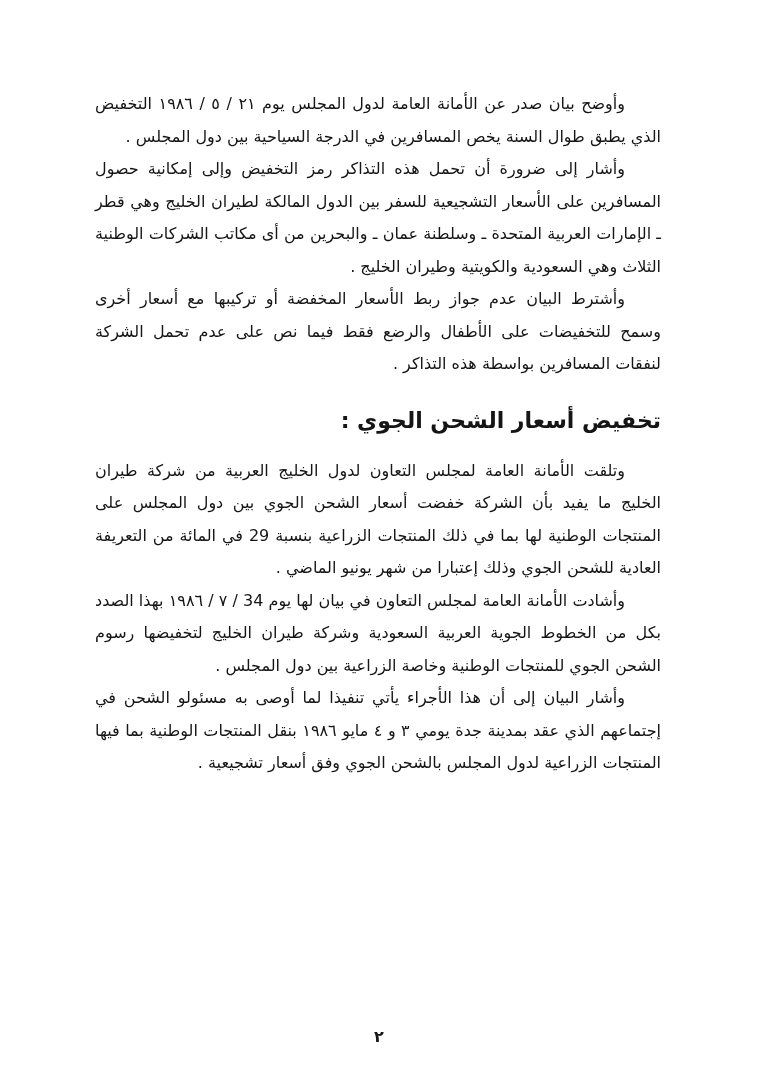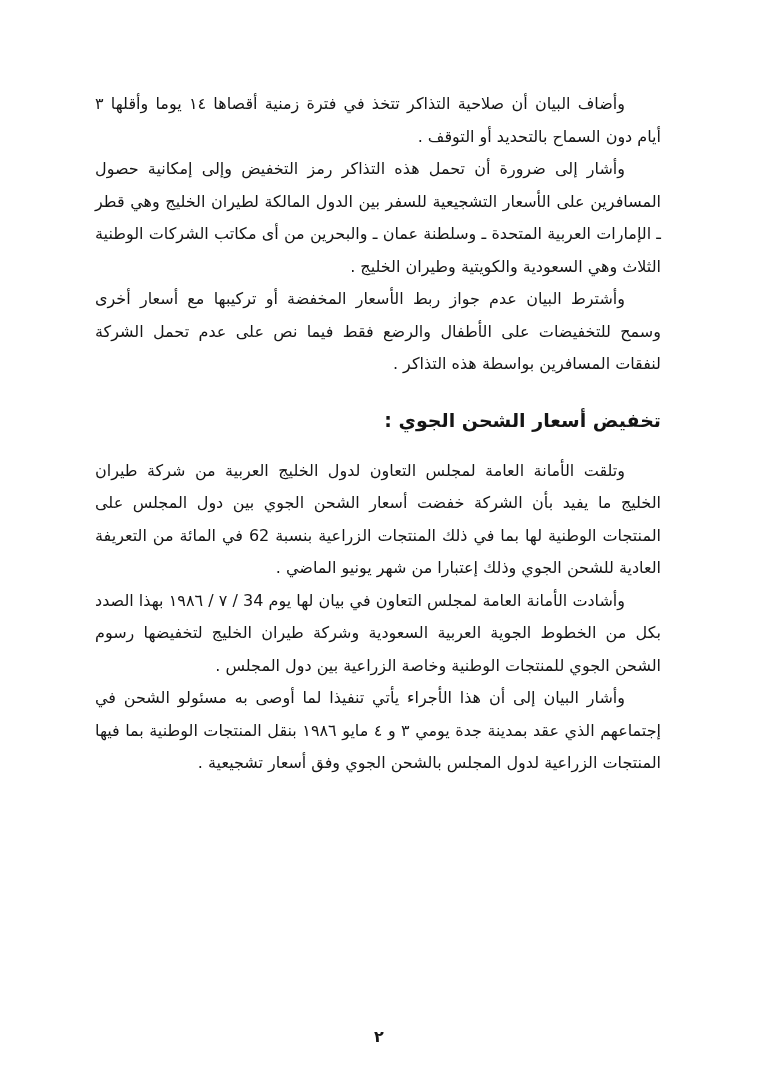--- a/index.html
+++ b/index.html
@@ -33,21 +33,21 @@
   }
 
   .para {
     text-indent: 36px;
     margin: 0;
   }
 
   .para:last-of-type { margin-bottom: 12px; }
 
   .section-heading {
-    font-size: 19px;
+    font-size: 22px;
     font-weight: bold;
     text-align: right;
     text-indent: 0;
     margin: 23px 0 18px 0;
     line-height: 33px;
   }
 
   .page-number {
     position: absolute;
     bottom: 32px;
@@ -59,30 +59,30 @@
     direction: rtl;
   }
 </style>
 </head>
 <body>
 
 <div class="page">
 
   <div class="text-block">
 
+    <p class="para">وأوضح بيان صدر عن الأمانة العامة لدول المجلس يوم ٢١ / ٥ / ١٩٨٦ التخفيض الذي يطبق طوال السنة يخص المسافرين في الدرجة السياحية بين دول المجلس .</p>
 
-    <p class="para">وأضاف البيان أن صلاحية التذاكر تتخذ في فترة زمنية أقصاها ١٤ يوما وأقلها ٣ أيام دون السماح بالتحديد أو التوقف .</p>
 
     <p class="para">وأشار إلى ضرورة أن تحمل هذه التذاكر رمز التخفيض وإلى إمكانية حصول المسافرين على الأسعار التشجيعية للسفر بين الدول المالكة لطيران الخليج وهي قطر ـ الإمارات العربية المتحدة ـ وسلطنة عمان ـ والبحرين من أى مكاتب الشركات الوطنية الثلاث وهي السعودية والكويتية وطيران الخليج .</p>
 
     <p class="para">وأشترط البيان عدم جواز ربط الأسعار المخفضة أو تركيبها مع أسعار أخرى وسمح للتخفيضات على الأطفال والرضع فقط فيما نص على عدم تحمل الشركة لنفقات المسافرين بواسطة هذه التذاكر .</p>
 
     <h2 class="section-heading">تخفيض أسعار الشحن الجوي :</h2>
 
-    <p class="para">وتلقت الأمانة العامة لمجلس التعاون لدول الخليج العربية من شركة طيران الخليج ما يفيد بأن الشركة خفضت أسعار الشحن الجوي بين دول المجلس على المنتجات الوطنية لها بما في ذلك المنتجات الزراعية بنسبة 62 في المائة من التعريفة العادية للشحن الجوي وذلك إعتبارا من شهر يونيو الماضي .</p>
+    <p class="para">وتلقت الأمانة العامة لمجلس التعاون لدول الخليج العربية من شركة طيران الخليج ما يفيد بأن الشركة خفضت أسعار الشحن الجوي بين دول المجلس على المنتجات الوطنية لها بما في ذلك المنتجات الزراعية بنسبة 29 في المائة من التعريفة العادية للشحن الجوي وذلك إعتبارا من شهر يونيو الماضي .</p>
 
 
     <p class="para">وأشادت الأمانة العامة لمجلس التعاون في بيان لها يوم 34 / ٧ / ١٩٨٦ بهذا الصدد بكل من الخطوط الجوية العربية السعودية وشركة طيران الخليج لتخفيضها رسوم الشحن الجوي للمنتجات الوطنية وخاصة الزراعية بين دول المجلس .</p>
 
     <p class="para">وأشار البيان إلى أن هذا الأجراء يأتي تنفيذا لما أوصى به مسئولو الشحن في إجتماعهم الذي عقد بمدينة جدة يومي ٣ و ٤ مايو ١٩٨٦ بنقل المنتجات الوطنية بما فيها المنتجات الزراعية لدول المجلس بالشحن الجوي وفق أسعار تشجيعية .</p>
 
   </div>
 
   <div class="page-number">٢</div>
 

